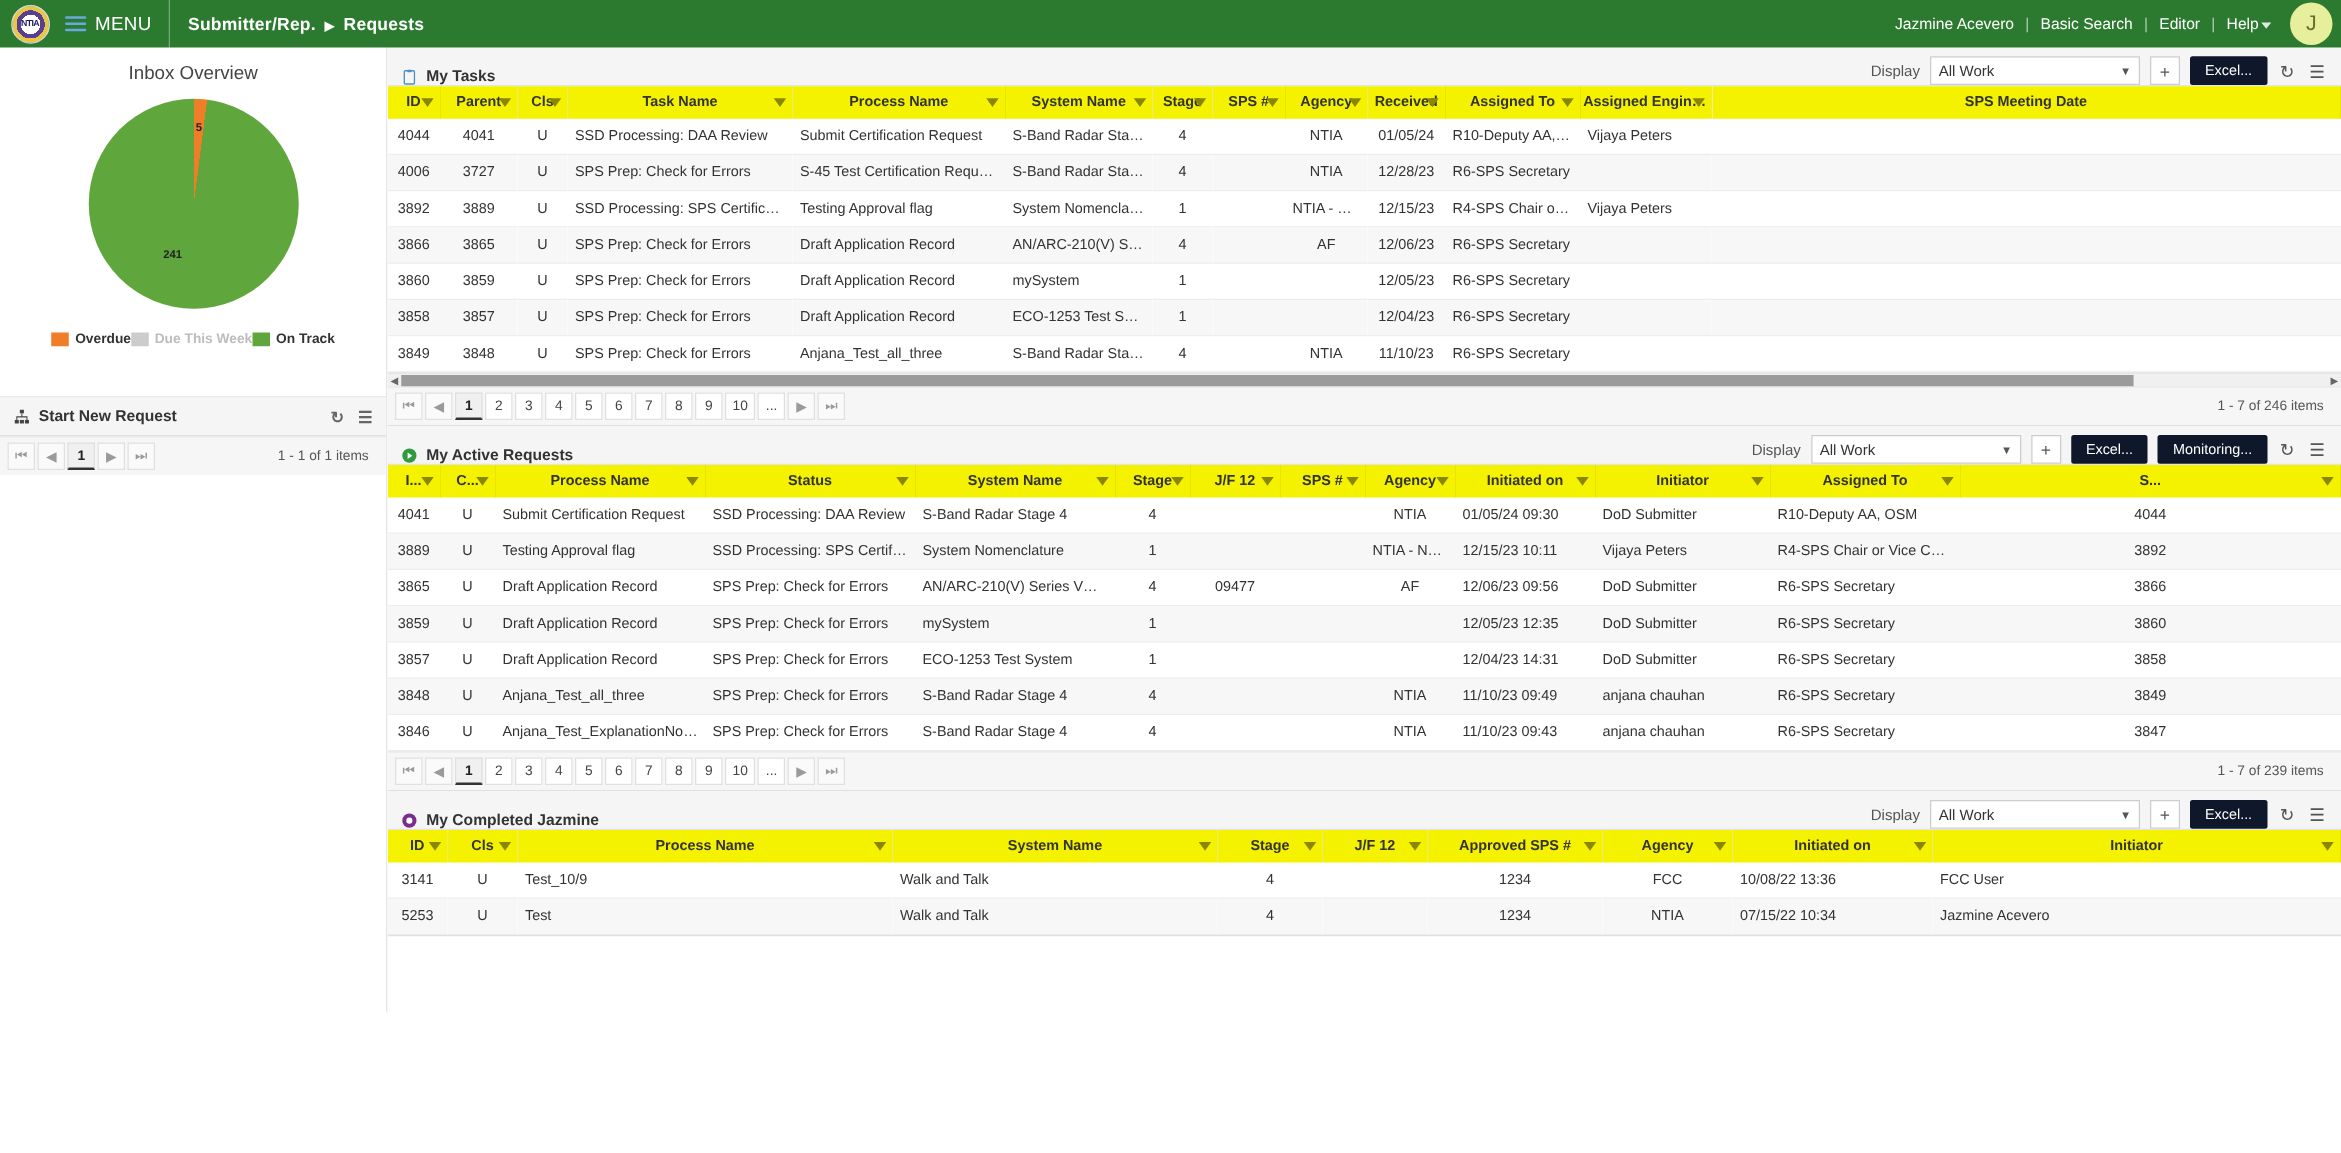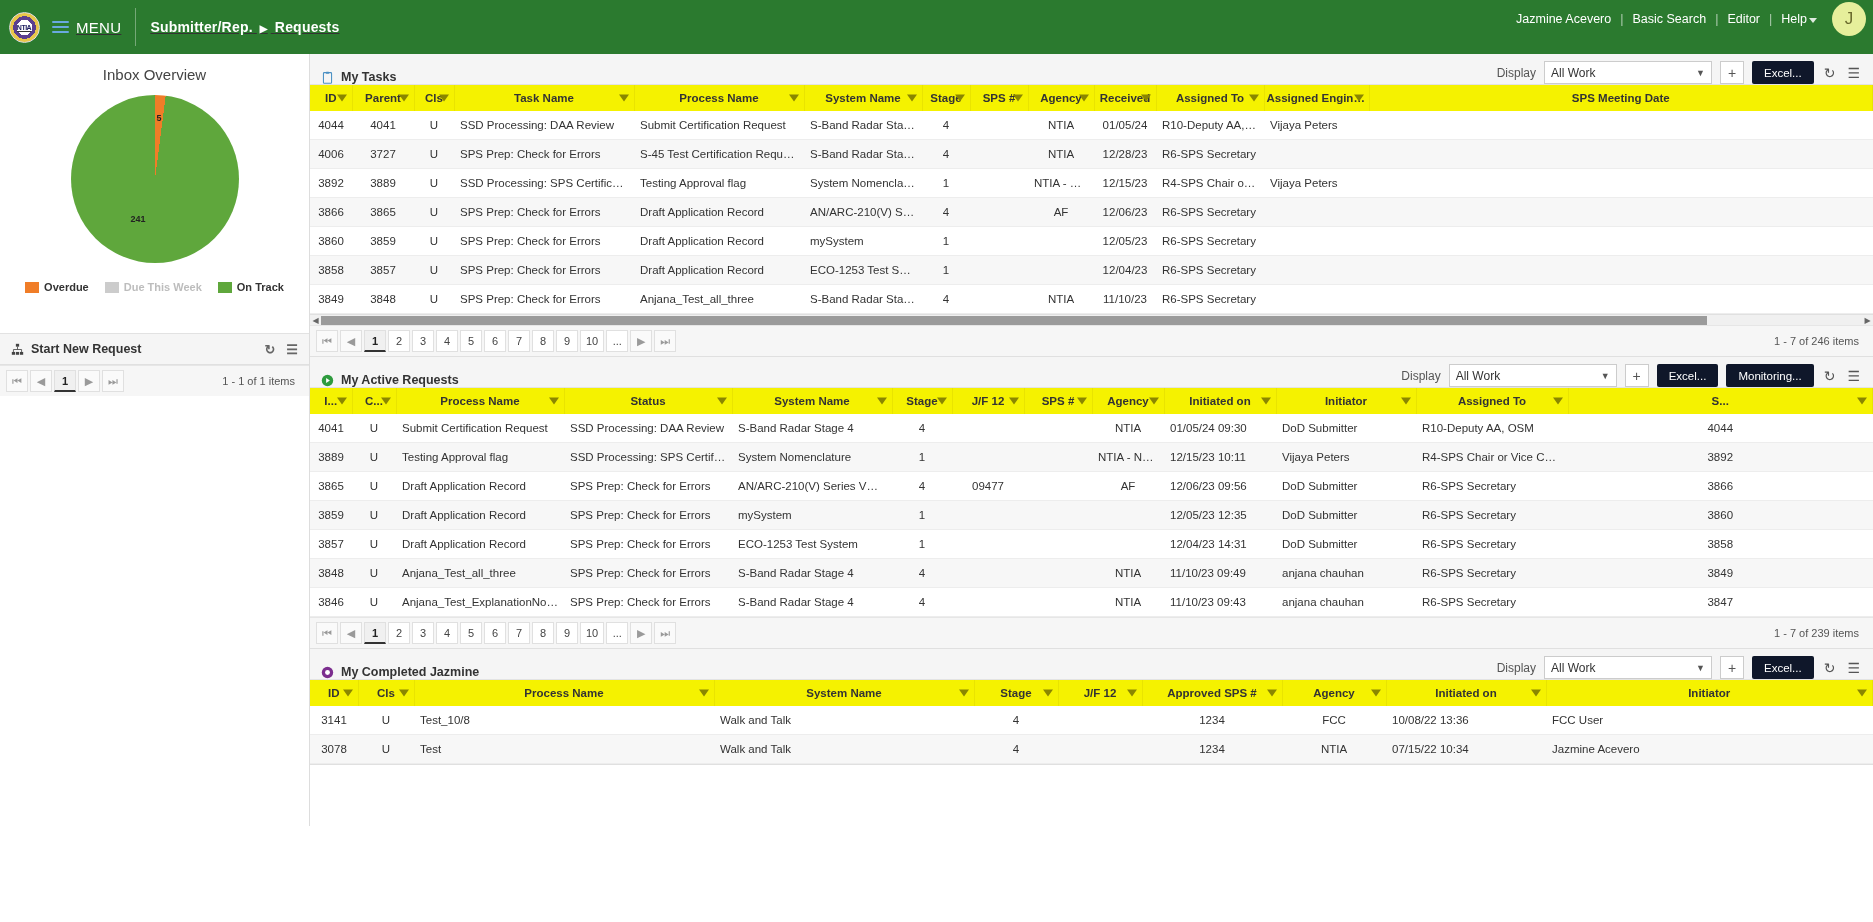--- a/index.html
+++ b/index.html
@@ -7,24 +7,23 @@
     margin: 0; padding: 0;
     width: 1873px; height: 922px;
     overflow: hidden;
     background: #fff;
     font-family: "Liberation Sans", sans-serif;
     font-size: 12px;
     color: #333;
   }
   
   #topbar {
-    height: 54px; background: #2d7d32; background: #2e7d32;
+    height: 38px; background: #2d7d32; background: #2e7d32;
     display: flex; align-items: center; position: relative;
     background-color: #2b7a2f;
-    text-decoration: underline;
   }
   #topbar .logo-wrap { width: 48px; display:flex; justify-content:center; align-items:center; }
   .ntia-logo {
     width: 31px; height: 31px; border-radius: 50%;
     background: radial-gradient(circle at 50% 50%, #fff 0 38%, #5b3f8f 38% 55%, #e8c64a 55% 72%, #2f2f6e 72% 86%, #fff 86% 100%);
     border: 1px solid #ddd; position: relative;
     display:flex; align-items:center; justify-content:center;
   }
   .ntia-logo span { font-size:7px; font-weight:bold; color:#1a1a5e; letter-spacing:-0.5px; }
   #menu-btn { display: flex; align-items: center; gap: 7px; padding: 0 14px 0 4px; cursor: pointer; }
@@ -49,21 +48,21 @@
   #page { display:flex; height: 772px; }
   #sidebar { width: 310px; border-right: 1px solid #ddd; background:#fff; flex:none; }
   #content { flex:1; background:#fff; overflow:hidden; }
 
   
   #chart-card { padding-top: 8px; }
   #chart-title { text-align:center; font-size:15px; color:#444; padding: 4px 0 6px; }
   #pie-wrap { display:flex; justify-content:center; padding-top: 6px; position:relative; }
   #pie { width: 168px; height: 168px; border-radius:50%; position:relative; }
   .pie-label { position:absolute; font-size:9px; font-weight:bold; color:#222; }
-  #legend { display:flex; justify-content:center; gap:16px; padding: 18px 0 0; font-size:11px; }
+  #legend { display:flex; justify-content:center; padding: 18px 0 0; font-size:11px; }
   .lg { display:flex; align-items:center; gap:5px; font-weight:bold; }
   .sw { width:14px; height:11px; display:inline-block; }
   .lg.muted { color:#bdbdbd; }
   
   #snr { margin-top: 40px; border-top:1px solid #e2e2e2; }
   .panel-head {
     height: 31px; display:flex; align-items:center; gap:7px;
     background: #f5f5f5; border-bottom:1px solid #e0e0e0; padding: 0 11px;
     font-weight:bold; font-size:12.5px; color:#333;
   }
@@ -642,31 +641,31 @@
               <th>Approved SPS #<span class="fil"></span></th>
               <th>Agency<span class="fil"></span></th>
               <th>Initiated on<span class="fil"></span></th>
               <th>Initiator<span class="fil"></span></th>
             </tr>
           </thead>
         <tbody>
             <tr>
               <td class="c">3141</td>
               <td class="c">U</td>
-              <td class="lnk">Test_10/8</td>
+              <td class="lnk">Test_10/9</td>
               <td>Walk and Talk</td>
               <td class="c">4</td>
               <td class="c"></td>
               <td class="c">1234</td>
               <td class="c">FCC</td>
               <td>10/08/22 13:36</td>
               <td>FCC User</td>
             </tr>
             <tr>
-              <td class="c">3078</td>
+              <td class="c">5253</td>
               <td class="c">U</td>
               <td class="lnk">Test</td>
               <td>Walk and Talk</td>
               <td class="c">4</td>
               <td class="c"></td>
               <td class="c">1234</td>
               <td class="c">NTIA</td>
               <td>07/15/22 10:34</td>
               <td>Jazmine Acevero</td>
             </tr>

